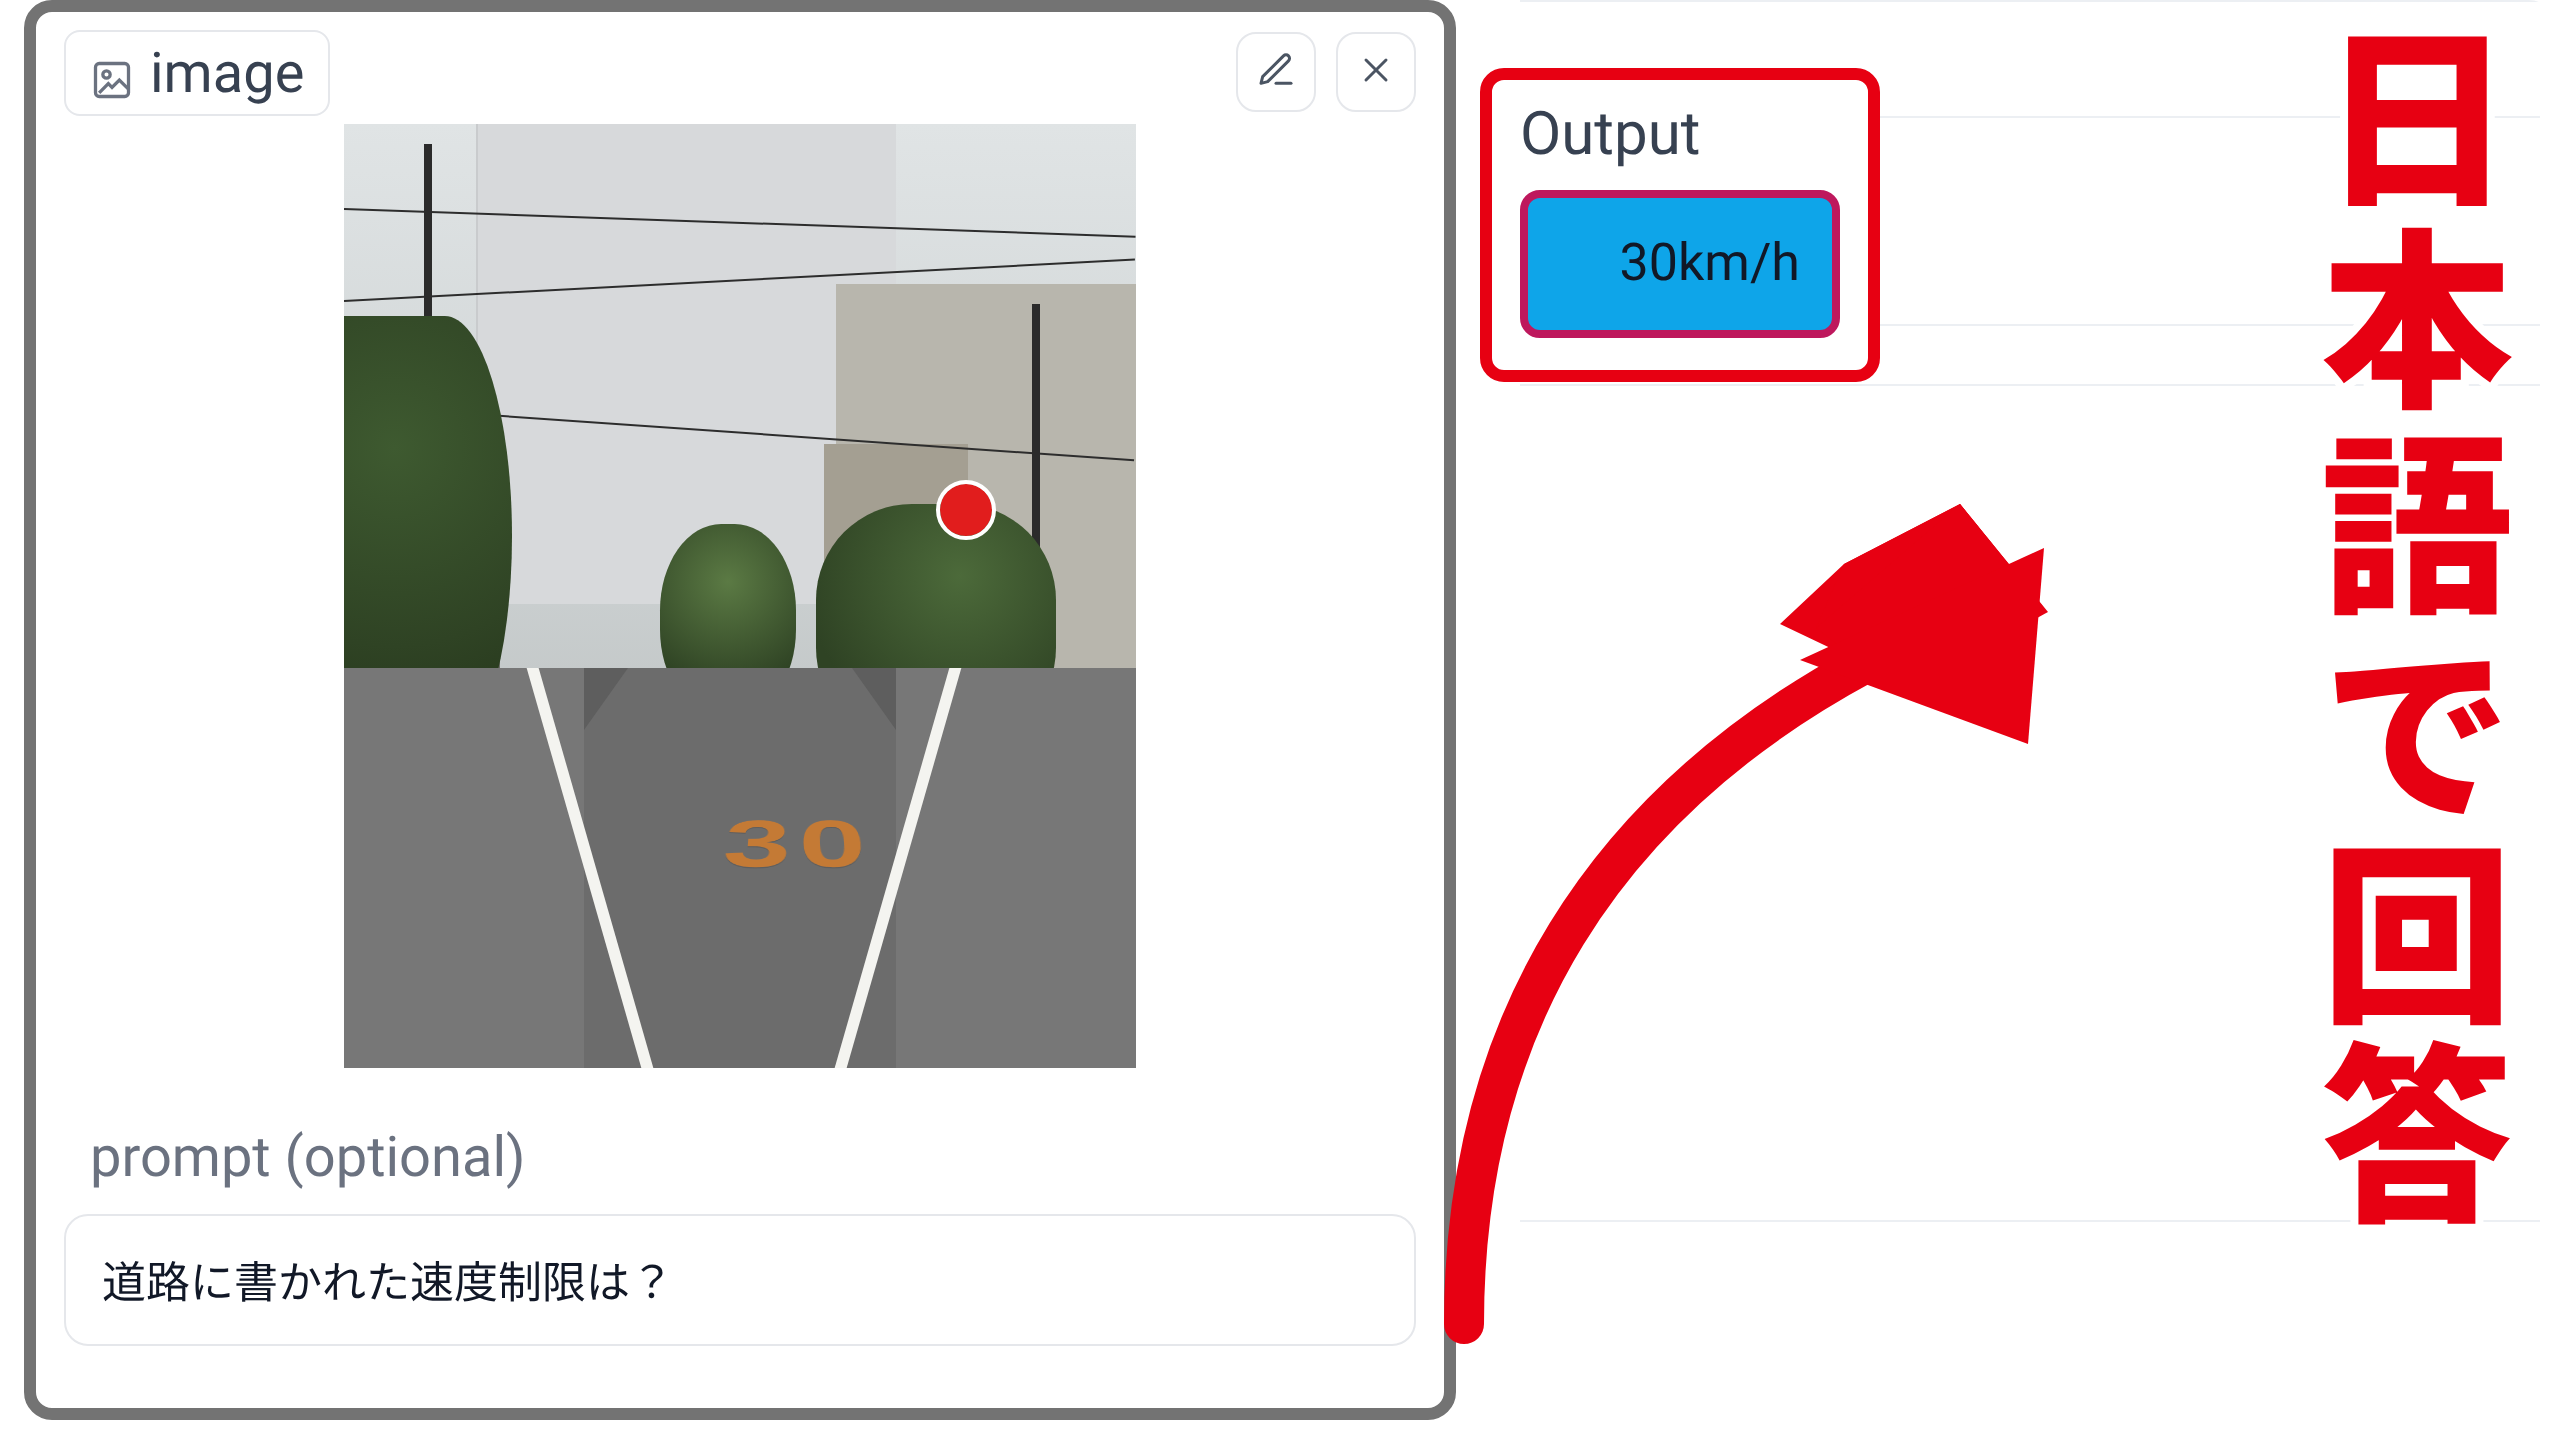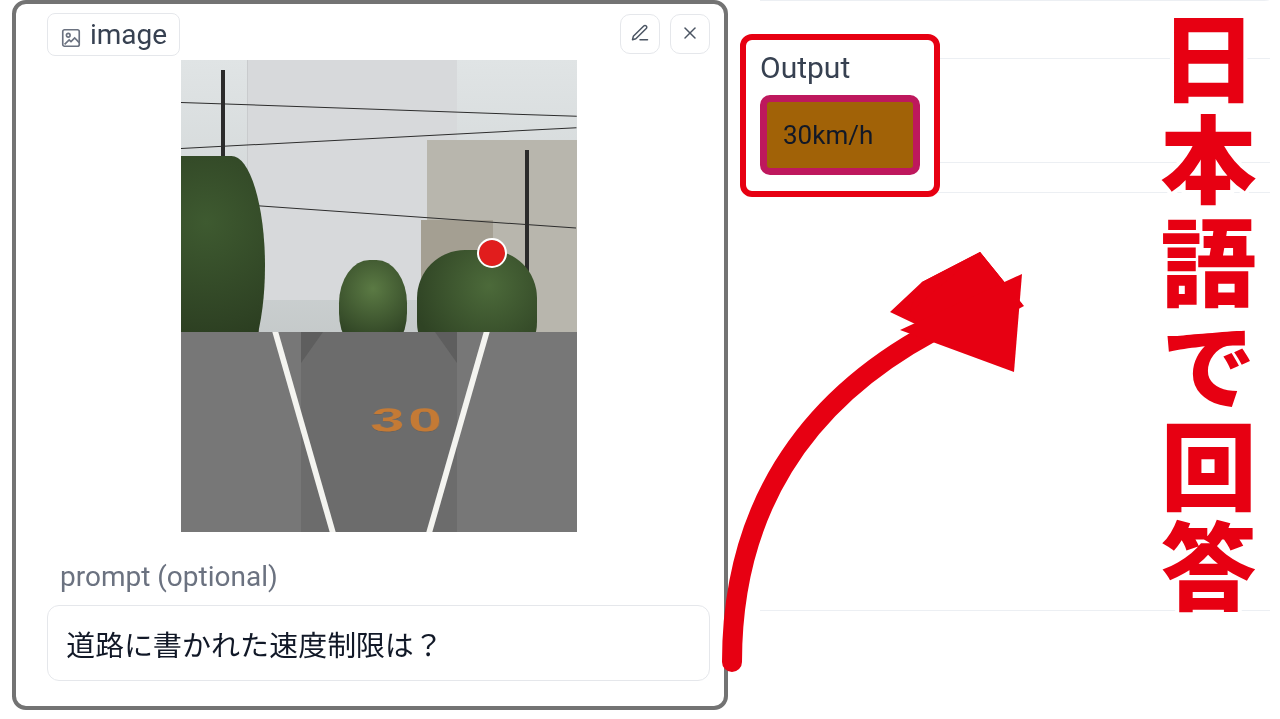--- a/index.html
+++ b/index.html
@@ -13,24 +13,24 @@
       border-radius: 16px;
     }
 
     
     .input-card {
       position: absolute;
       left: 12px;
       top: 0px;
       width: 716px;
       height: 710px;
-      border: 4px solid #737373;
+      border: 6px solid #737373;
       border-radius: 14px;
       background: #fff;
-      padding: 8px 14px 14px 31px;
+      padding: 8px 14px 14px 14px;
       display: flex;
       flex-direction: column;
     }
 
     .image-tab-row {
       display: flex;
       align-items: center;
       justify-content: space-between;
       height: 44px;
     }
@@ -119,46 +119,47 @@
       margin-top: 28px;
       font-size: 28px;
       color: #6b7280;
       margin-left: 13px;
     }
     .prompt-field {
       margin-top: 12px;
       border: 1px solid #e5e7eb;
       border-radius: 12px;
       padding: 16px 18px;
-      font-size: 29px;
+      font-size: 22px;
       color: #111827;
       background: #fff;
     }
 
     
     .output-card {
       position: absolute;
       left: 740px;
       top: 10px;
       width: 200px;
       border: 6px solid #e70012;
       border-radius: 12px;
       padding: 10px 14px 16px 14px;
       background: #fff;
       margin-top: 24px;
     }
     .output-title { font-size: 30px; color: #374151; }
     .output-value {
       margin-top: 10px;
-      border: 7px solid #be185d;
+      border: 4px solid #be185d;
       border-radius: 10px;
       padding: 18px 16px;
       font-size: 26px;
       color: #111827;
-      background: #a16207;
+      background: #0ea5e9;
+      text-align: right;
     }
 
     
     .bg-lines { position:absolute; left:760px; right:0; top:0; bottom:0; pointer-events:none; }
     .bg-lines div{ position:absolute; left:0; right:10px; height:1px; background:#eceff3;}
 
     
     .jp-caption {
       position: absolute;
       right: 22px;

